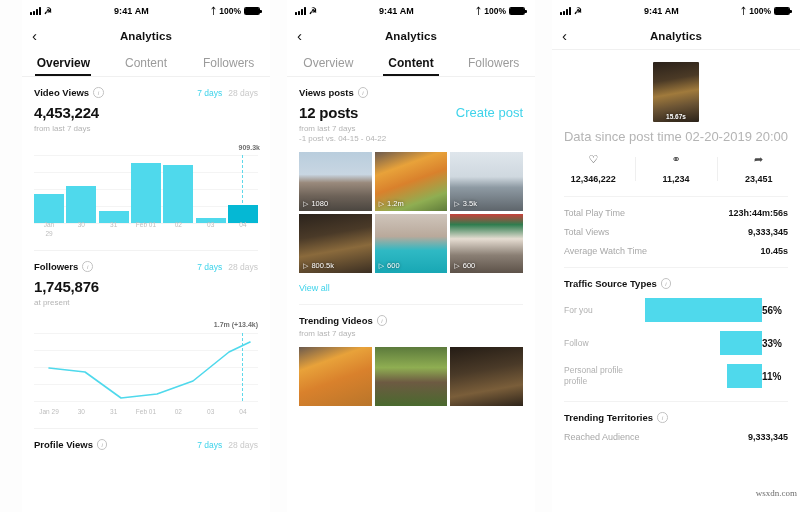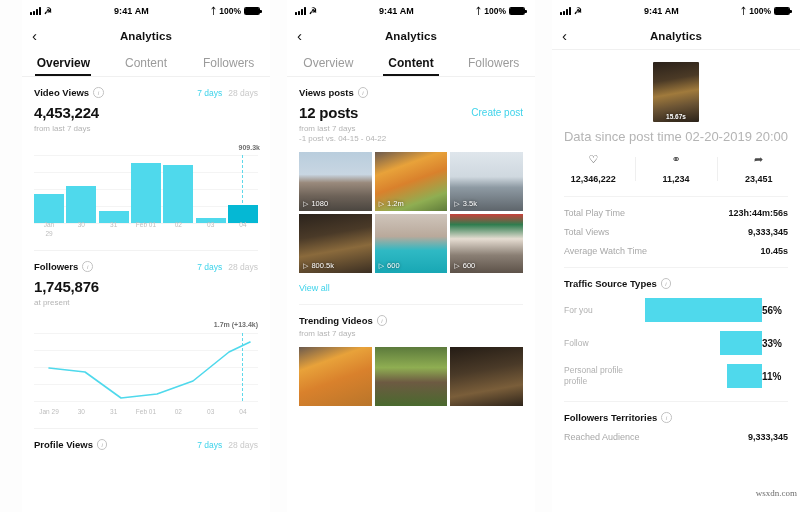--- a/index.html
+++ b/index.html
@@ -98,21 +98,21 @@
 
   
   .vgrid{display:grid;grid-template-columns:repeat(3,1fr);gap:3px;margin-top:9px;}
   .vcell{position:relative;height:59px;overflow:hidden;background:#777;}
   .vcell .views{
     position:absolute;left:4px;bottom:3px;display:flex;align-items:center;gap:3px;
     font-size:7.5px;color:#fff;text-shadow:0 0 3px rgba(0,0,0,.65);
   }
   .play{font-size:7px;line-height:1;}
   .viewall{font-size:9px;color:#3fd3ea;margin-top:10px;cursor:pointer;}
-  .createpost{font-size:10px;color:#3fd3ea;cursor:pointer;}
+  .createpost{font-size:13px;color:#3fd3ea;cursor:pointer;}
 
   
   .thumbwrap{display:flex;justify-content:center;margin-top:12px;}
   .thumb{width:46px;height:60px;position:relative;overflow:hidden;border-radius:1px;}
   .thumb .dur{
     position:absolute;left:0;right:0;bottom:2px;text-align:center;font-size:6.5px;
     color:#fff;font-weight:bold;text-shadow:0 0 3px rgba(0,0,0,.7);
   }
   .since{text-align:center;font-size:13px;color:#b4b4b4;margin-top:7px;}
   .engage{display:flex;margin-top:10px;}
@@ -486,21 +486,21 @@
             <div class="tr-bar" style="width:26%"></div>
           </div>
         <div class="tr-pct">11%</div>
       </div>
     </div>
 
     <div class="divider" style="margin-top:13px"></div>
 
     <div class="sec">
       <div class="sec-title">
-        <span>Followers Territories</span>
+        <span>Trending Territories</span>
         <span class="info">i</span>
       </div>
       <div class="metric">
         <span class="k">Reached Audience</span>
         <span class="v">9,333,345</span>
       </div>
     </div>
 
     <div class="watermark">wsxdn.com</div>
   </div>

